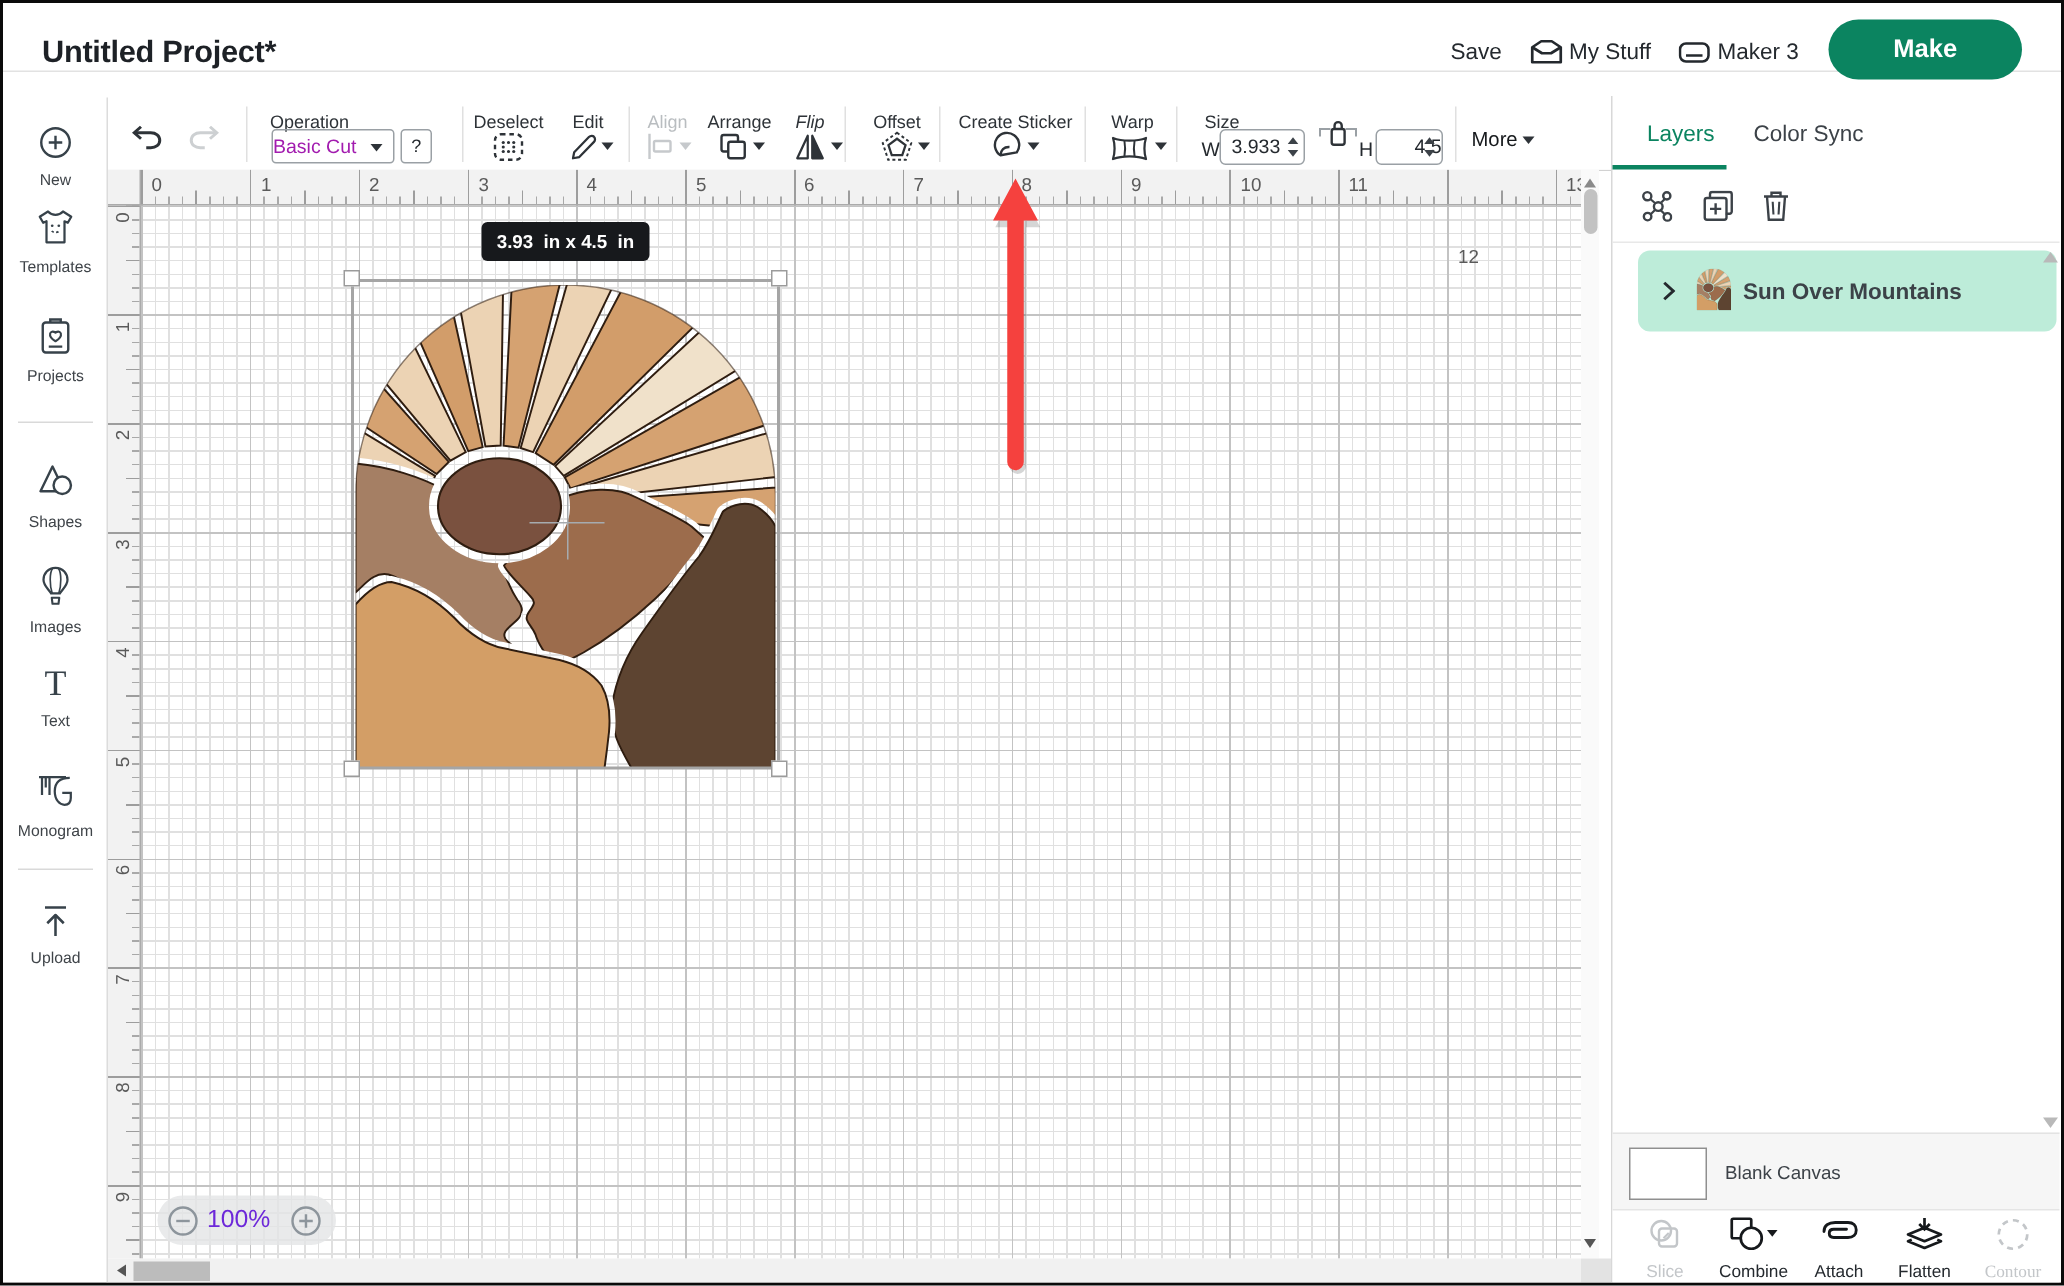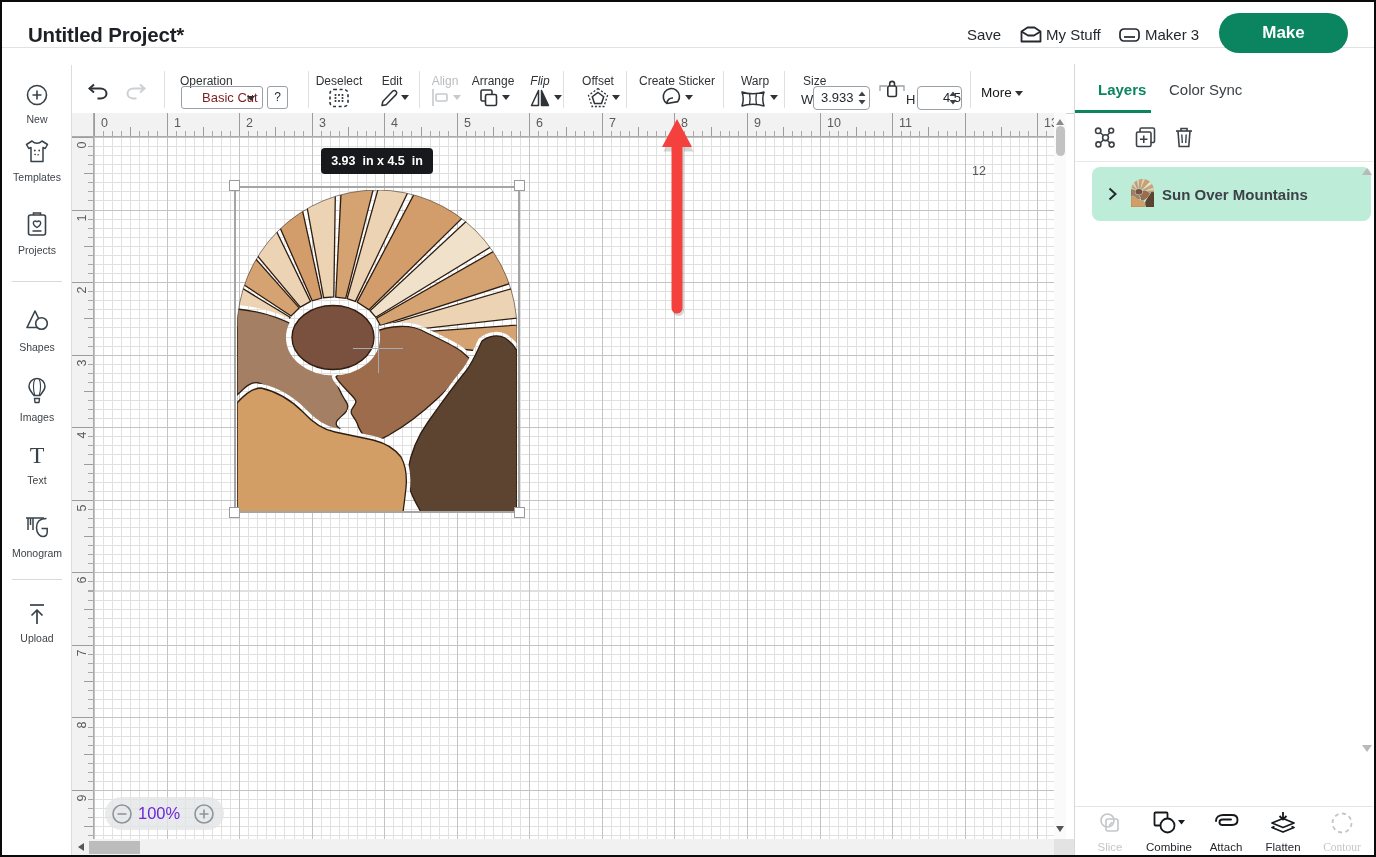--- a/index.html
+++ b/index.html
@@ -169,21 +169,21 @@
     <svg class="abs" style="left:15px; top:18px;" width="22" height="18" viewBox="0 0 22 18">
         <path d="M7 1.5 L2.5 5.5 L7 9.5" fill="none" stroke="#2e3338" stroke-width="2"></path>
         <path d="M2.5 5.5 H13.5 C17 5.5 19.5 7.6 19.5 10.5 C19.5 13.4 17 15.5 13.5 15.5 H10.5" fill="none" stroke="#2e3338" stroke-width="2"></path>
       </svg>
     <svg class="abs" style="left:53px; top:18px;" width="22" height="18" viewBox="0 0 22 18">
         <path d="M15 1.5 L19.5 5.5 L15 9.5" fill="none" stroke="#cdd0d2" stroke-width="2"></path>
         <path d="M19.5 5.5 H8.5 C5 5.5 2.5 7.6 2.5 10.5 C2.5 13.4 5 15.5 8.5 15.5 H11.5" fill="none" stroke="#cdd0d2" stroke-width="2"></path>
       </svg>
     <div class="tsep" style="left:92px;"></div>
     <div class="tlabel" style="left:108px;">Operation</div>
-    <div class="abs" style="left:109px; top:21px; width:82px; height:23px; border:1px solid #9aa0a5; border-radius:3px; font-size:13px; color:#7f1d1d; line-height:21px; padding-left:20px;">Basic Cut<span class="caret" style="position:absolute; right:7px; top:9px;"></span></div>
+    <div class="abs" style="left:109px; top:21px; width:82px; height:23px; border:1px solid #9aa0a5; border-radius:3px; font-size:13px; color:#a21caf; line-height:21px; padding-left:0;">Basic Cut<span class="caret" style="position:absolute; right:7px; top:9px;"></span></div>
     <div class="abs" style="left:195px; top:21px; width:21px; height:23px; border:1px solid #9aa0a5; border-radius:3px; font-size:12px; color:#24292e; text-align:center; line-height:21px;">?</div>
     <div class="tsep" style="left:236px;"></div>
     <div class="tlabel" style="left:238px; width:58px; text-align:center;">Deselect</div>
     <svg class="abs" style="left:256px; top:23px;" width="22" height="20" viewBox="0 0 22 20">
         <rect x="2" y="1.5" width="18" height="17" rx="4" fill="none" stroke="#2e3338" stroke-width="1.6" stroke-dasharray="3 2.6"></rect>
         <circle cx="7.5" cy="7" r="1.05" fill="#2e3338"></circle>
         <circle cx="11" cy="7" r="1.05" fill="#2e3338"></circle>
         <circle cx="14.5" cy="7" r="1.05" fill="#2e3338"></circle>
         <circle cx="7.5" cy="10" r="1.05" fill="#2e3338"></circle>
         <circle cx="14.5" cy="10" r="1.05" fill="#2e3338"></circle>
@@ -324,21 +324,21 @@
         </svg>
       <span class="abs" style="left:33px; top:7px; font-size:16.5px; color:#6d28d9;">100%</span>
       <svg class="abs" style="left:89px; top:7px;" width="20" height="20" viewBox="0 0 20 20">
           <circle cx="10" cy="10" r="9" fill="none" stroke="#8d959c" stroke-width="1.6"></circle>
           <path d="M5.5 10 H14.5 M10 5.5 V14.5" stroke="#8d959c" stroke-width="1.6"></path>
         </svg>
     </div>
   </div>
 
   <div id="rpanel">
-    <div class="tab" style="left:23px; color:#0b8460; font-weight:700;">Layers</div>
+    <div class="tab" style="left:23px; color:#0b8460; font-weight:400;">Layers</div>
     <div class="tab" style="left:94px; color:#3c4248;">Color Sync</div>
     <div id="tabline"></div>
     <div id="lyriconrow">
       <svg class="abs" style="left:19px; top:14px;" width="21" height="21" viewBox="0 0 21 21">
         <path d="M6 5.5 L9.5 8.5 M13.5 8 L16 5.5 M13 13 L16.5 16.5 M6.3 16 L9.5 12.8" stroke="#3c4248" stroke-width="1.5"></path>
         <circle cx="4.2" cy="3.8" r="2.7" fill="none" stroke="#3c4248" stroke-width="1.6"></circle>
           <circle cx="17.2" cy="3.6" r="2.4" fill="none" stroke="#3c4248" stroke-width="1.6"></circle>
           <circle cx="11.5" cy="10.7" r="2.9" fill="none" stroke="#3c4248" stroke-width="1.6"></circle>
           <circle cx="4.4" cy="17.4" r="2.5" fill="none" stroke="#3c4248" stroke-width="1.6"></circle>
           <circle cx="17.6" cy="17.6" r="2.5" fill="none" stroke="#3c4248" stroke-width="1.6"></circle>
@@ -359,20 +359,24 @@
       <svg class="abs" style="left:16px; top:20px;" width="9" height="14" viewBox="0 0 9 14">
           <path d="M1.5 1.5 L7.5 7 L1.5 12.5" fill="none" stroke="#24292e" stroke-width="2"></path>
         </svg>
       <svg class="abs" style="left:39px; top:12px;" width="23" height="28" viewBox="0 0 280 322" preserveAspectRatio="none">
           <use href="#artsym"></use>
         </svg>
       <span class="name">Sun Over Mountains</span>
     </div>
     <div class="arr" style="left:287px; top:104px; border-left:5px solid transparent; border-right:5px solid transparent; border-bottom:7px solid #b9b9b9;"></div>
     <div class="arr" style="left:287px; top:681px; border-left:5px solid transparent; border-right:5px solid transparent; border-top:7px solid #b9b9b9;"></div>
+    <div id="blankrow">
+      <div class="abs" style="left:11px; top:9px; width:52px; height:35px; background:#fff; border:1px solid #8f8f8f;"></div>
+      <span class="abs" style="left:75px; top:19px; font-size:12.5px; color:#3c4248;">Blank Canvas</span>
+    </div>
     <div id="btmbar">
       <div class="btool dis" style="left:7px;">
         <svg width="24" height="24" viewBox="0 0 24 24">
             <circle cx="9.5" cy="9.5" r="6.5" fill="none" stroke="#c3c6c9" stroke-width="1.6"></circle>
             <rect x="8" y="8" width="12" height="12" rx="2" fill="#fff" fill-opacity="0" stroke="#c3c6c9" stroke-width="1.6"></rect>
             <path d="M11 14.5 L14.5 11" stroke="#c3c6c9" stroke-width="1.4"></path>
           </svg>
         <span class="lbl">Slice</span>
       </div>
       <div class="btool" style="left:66px;">

